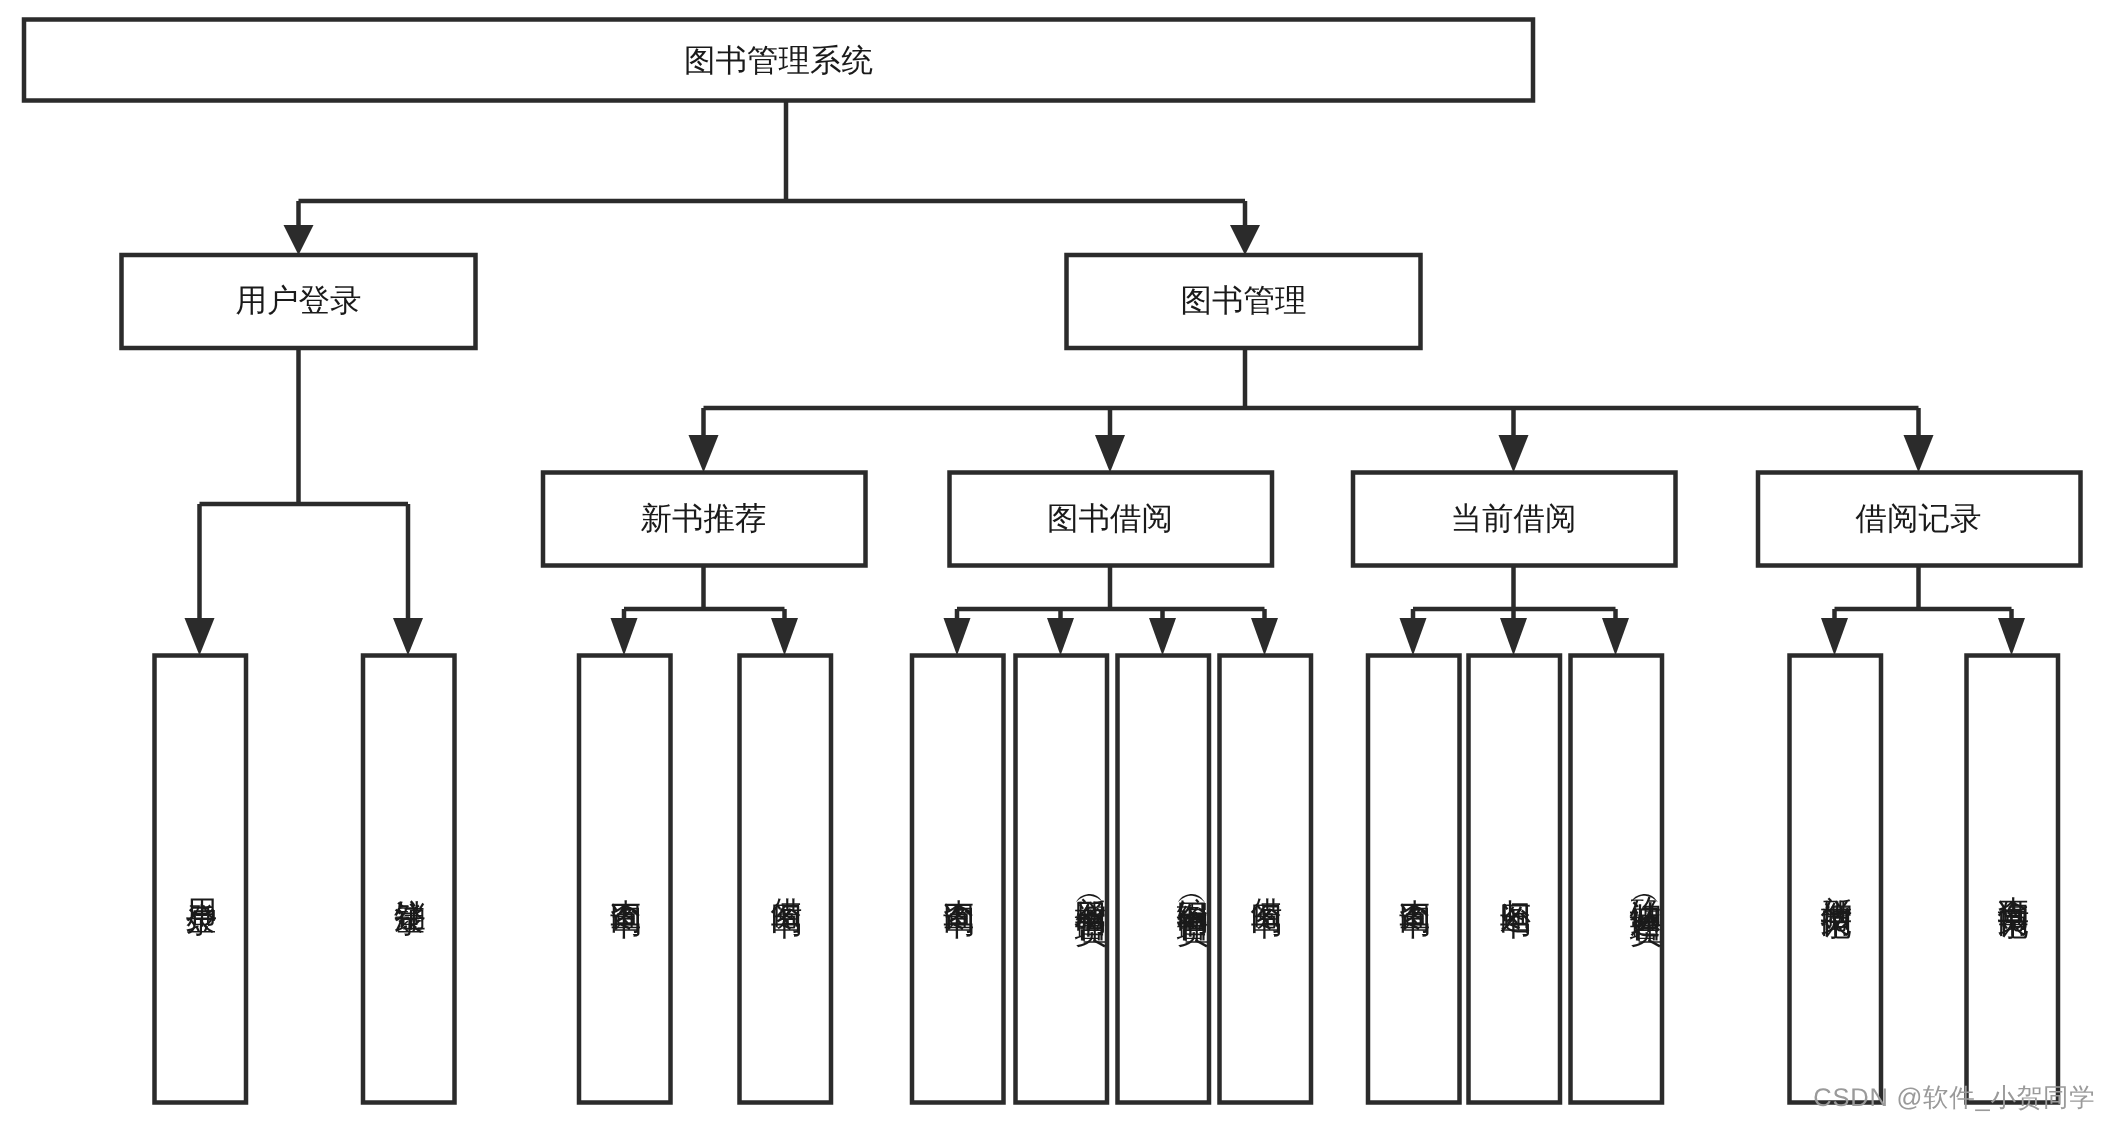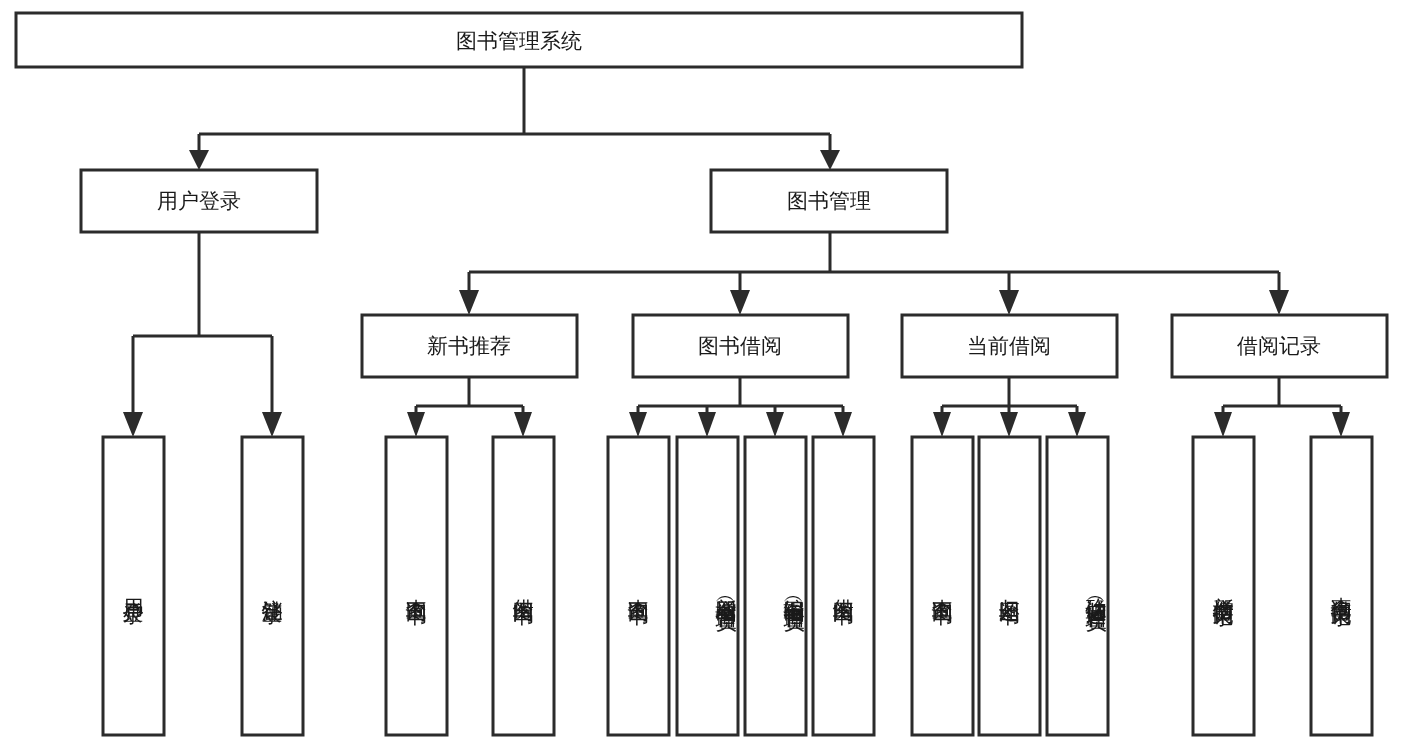--- a/index.html
+++ b/index.html
@@ -186,13 +186,14 @@
   <div class="vlabel" style="left:745px;top:437px;width:61px;height:298px;align-items:flex-start;padding-top:8px;box-sizing:border-box;">编辑图书（管理员）</div>
   <div class="vlabel" style="left:813px;top:437px;width:61px;height:298px;">借阅图书</div>
 
   <div class="vlabel" style="left:912px;top:437px;width:61px;height:298px;">查询图书</div>
   <div class="vlabel" style="left:979px;top:437px;width:61px;height:298px;">归还图书</div>
   <div class="vlabel" style="left:1047px;top:437px;width:61px;height:298px;align-items:flex-start;padding-top:8px;box-sizing:border-box;">确认归还（管理员）</div>
 
   <div class="vlabel" style="left:1193px;top:437px;width:61px;height:298px;">新增借阅记录</div>
   <div class="vlabel" style="left:1311px;top:437px;width:61px;height:298px;">查询借阅记录</div>
 
+  <div class="watermark">CSDN @软件_小贺同学</div>
 </div>
 
 </body></html>

